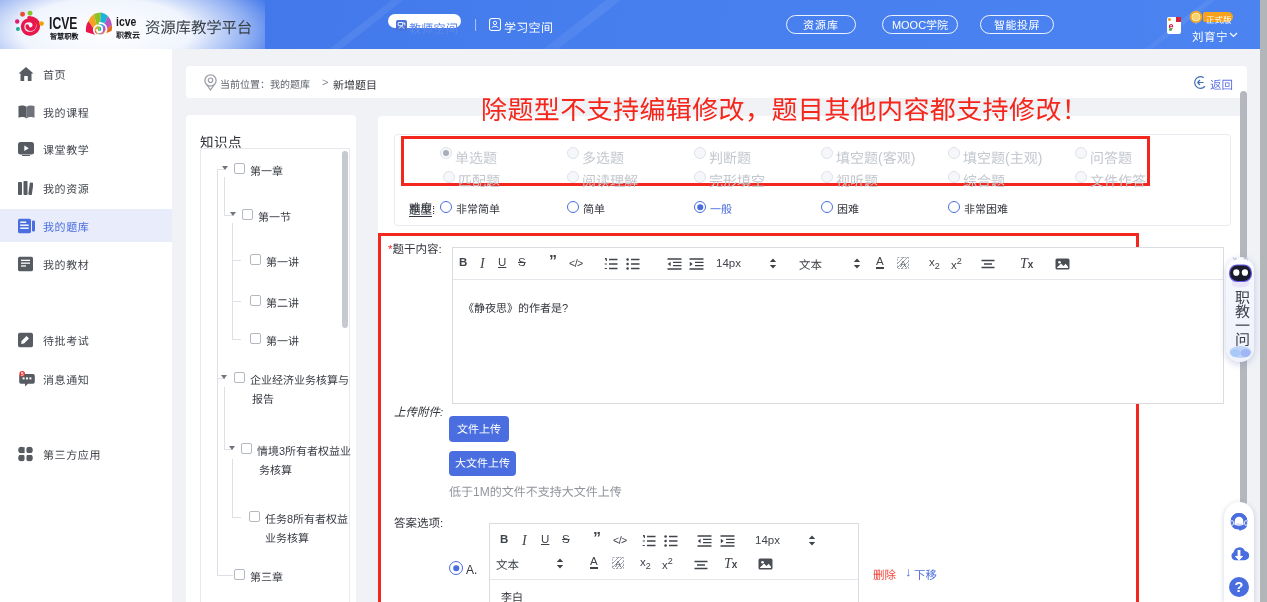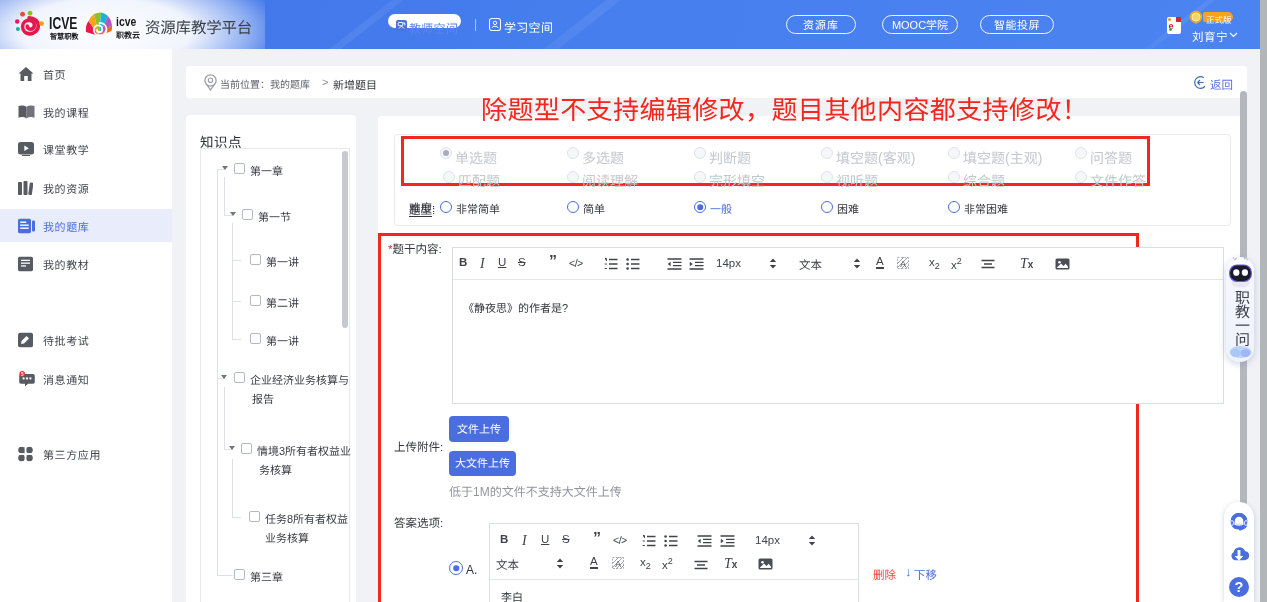--- a/index.html
+++ b/index.html
@@ -361,21 +361,21 @@
     </svg>
   <span class="abs tbi" style="left:1020px;top:256px;"><i style="font-family:'Liberation Serif',serif;font-size:14px;">T</i><b style="font-size:10px;">x</b></span>
   <svg class="abs" style="left:1055px;top:258px;" width="15" height="12">
       <rect x="0.5" y="0.5" width="14" height="11" rx="1.5" fill="#4a4e55"></rect>
       <circle cx="4.5" cy="4.2" r="1.3" fill="#fff"></circle>
       <path d="M2 9.5 L6 5.5 L8.5 8 L10.7 5.8 L13 8.8 L13 9.9 L2 9.9 Z" fill="#fff"></path>
     </svg>
 </div>
 <div class="abs" style="left:463px;top:298.5px;font-size:11px;color:#33363c;">《静夜思》的作者是?</div>
 
-<div class="label" style="left:394px;top:438px;">上传附件:</div>
+<div class="label" style="left:394px;top:403px;font-style:italic;">上传附件:</div>
 <div class="btn" style="left:449px;top:416px;width:60px;height:26px;line-height:26px;">文件上传</div>
 <div class="btn" style="left:449px;top:451px;width:67px;height:25px;line-height:25px;">大文件上传</div>
 <div class="abs" style="left:449px;top:482px;font-size:12px;color:#90959d;text-align:right;">低于1M的文件不支持大文件上传</div>
 
 <div class="label" style="left:394px;top:514px;">答案选项:</div>
 <div class="rad2 sel" style="left:449px;top:561px;width:14px;height:14px;"></div>
 <div class="btxt" style="left:466px;top:563px;font-size:12px;">A.</div>
 <div class="abs" style="left:489px;top:523px;width:370px;height:90px;border:1px solid #d9dce1;background:#fff;">
   <div class="abs" style="left:0;top:55px;width:100%;height:1px;background:#e3e6ea;"></div>
 </div>

